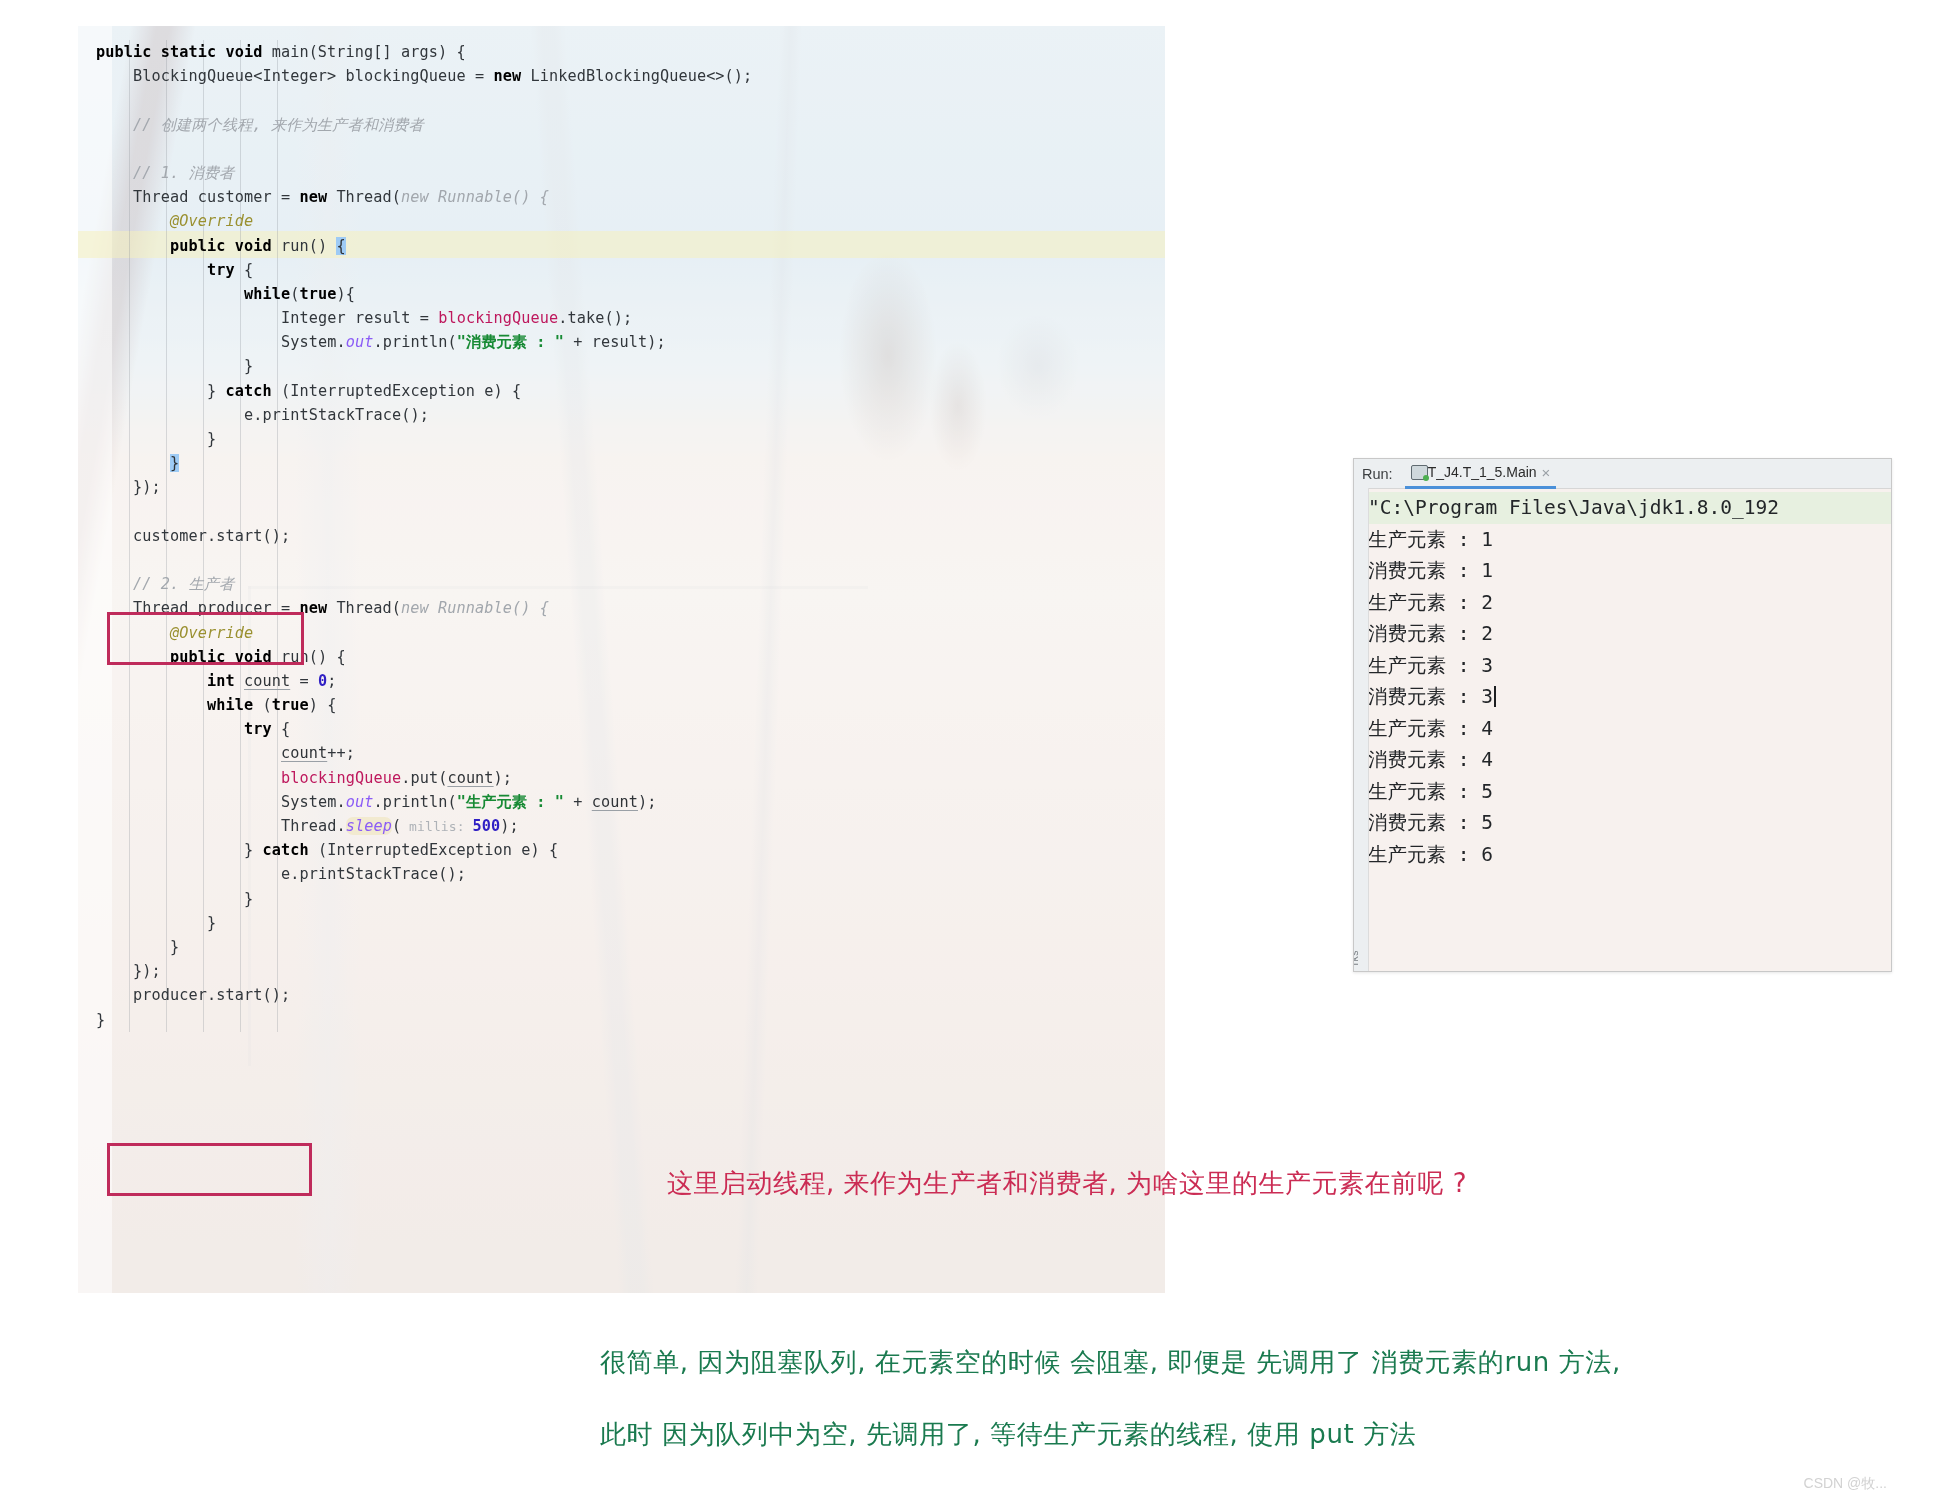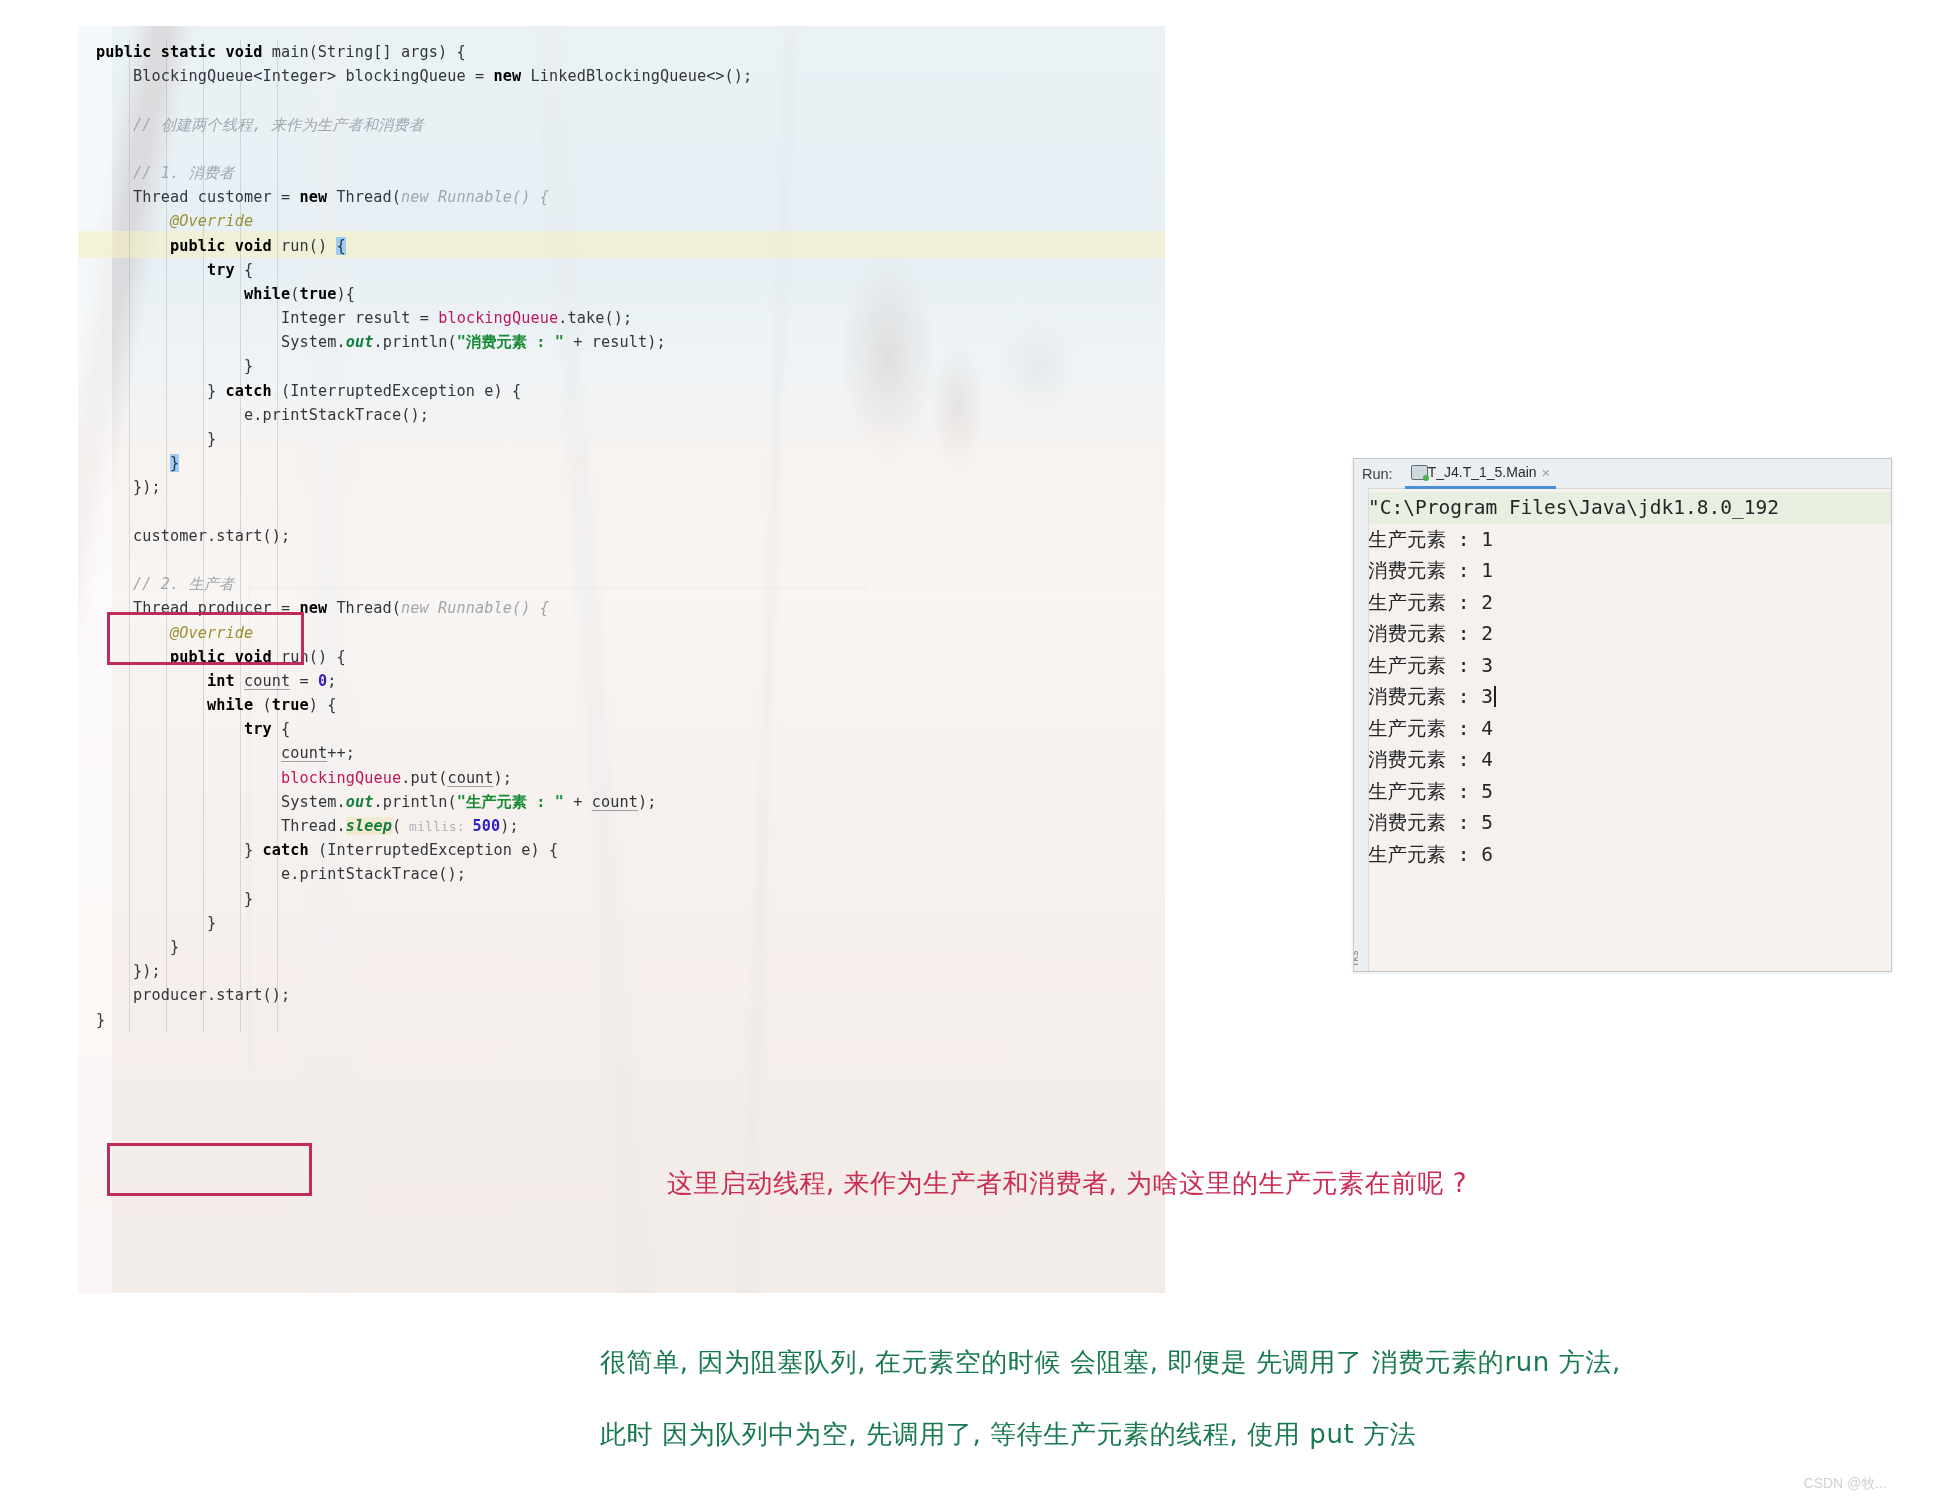--- a/index.html
+++ b/index.html
@@ -86,25 +86,25 @@
     white-space:pre;
     letter-spacing:.1px;
   }
   #code .ln{display:block;height:24.2px;padding-left:18px;}
   .kw{color:#000000;font-weight:bold;}
   .cmt{color:#a2a7ad;font-style:italic;}
   .ann{color:#9a9030;font-style:italic;}
   .str{color:#178a34;font-weight:bold;}
   .num{color:#2f1fc4;font-weight:bold;}
   .fld{color:#be185d;}
-  .ital{color:#15803d;font-style:italic;font-weight:bold;}
+  .ital{color:#8b5cf6;font-style:italic;font-weight:normal;}
   .lvar{text-decoration:underline;text-decoration-color:#9aa0a6;text-underline-offset:3px;}
   .hint{color:#aeb2b7;font-size:13px;}
   .brace-hl{background:#9ecbf5;}
-  .sleephl{background:#f2ead0;}
+  .sleephl{background:#f2ead0;border-radius:7px;}
   .plain{color:#31363b;}
 
   
   .redbox{
     position:absolute;
     border:3px solid #bf2b5b;
     box-sizing:border-box;
     pointer-events:none;
   }
 

